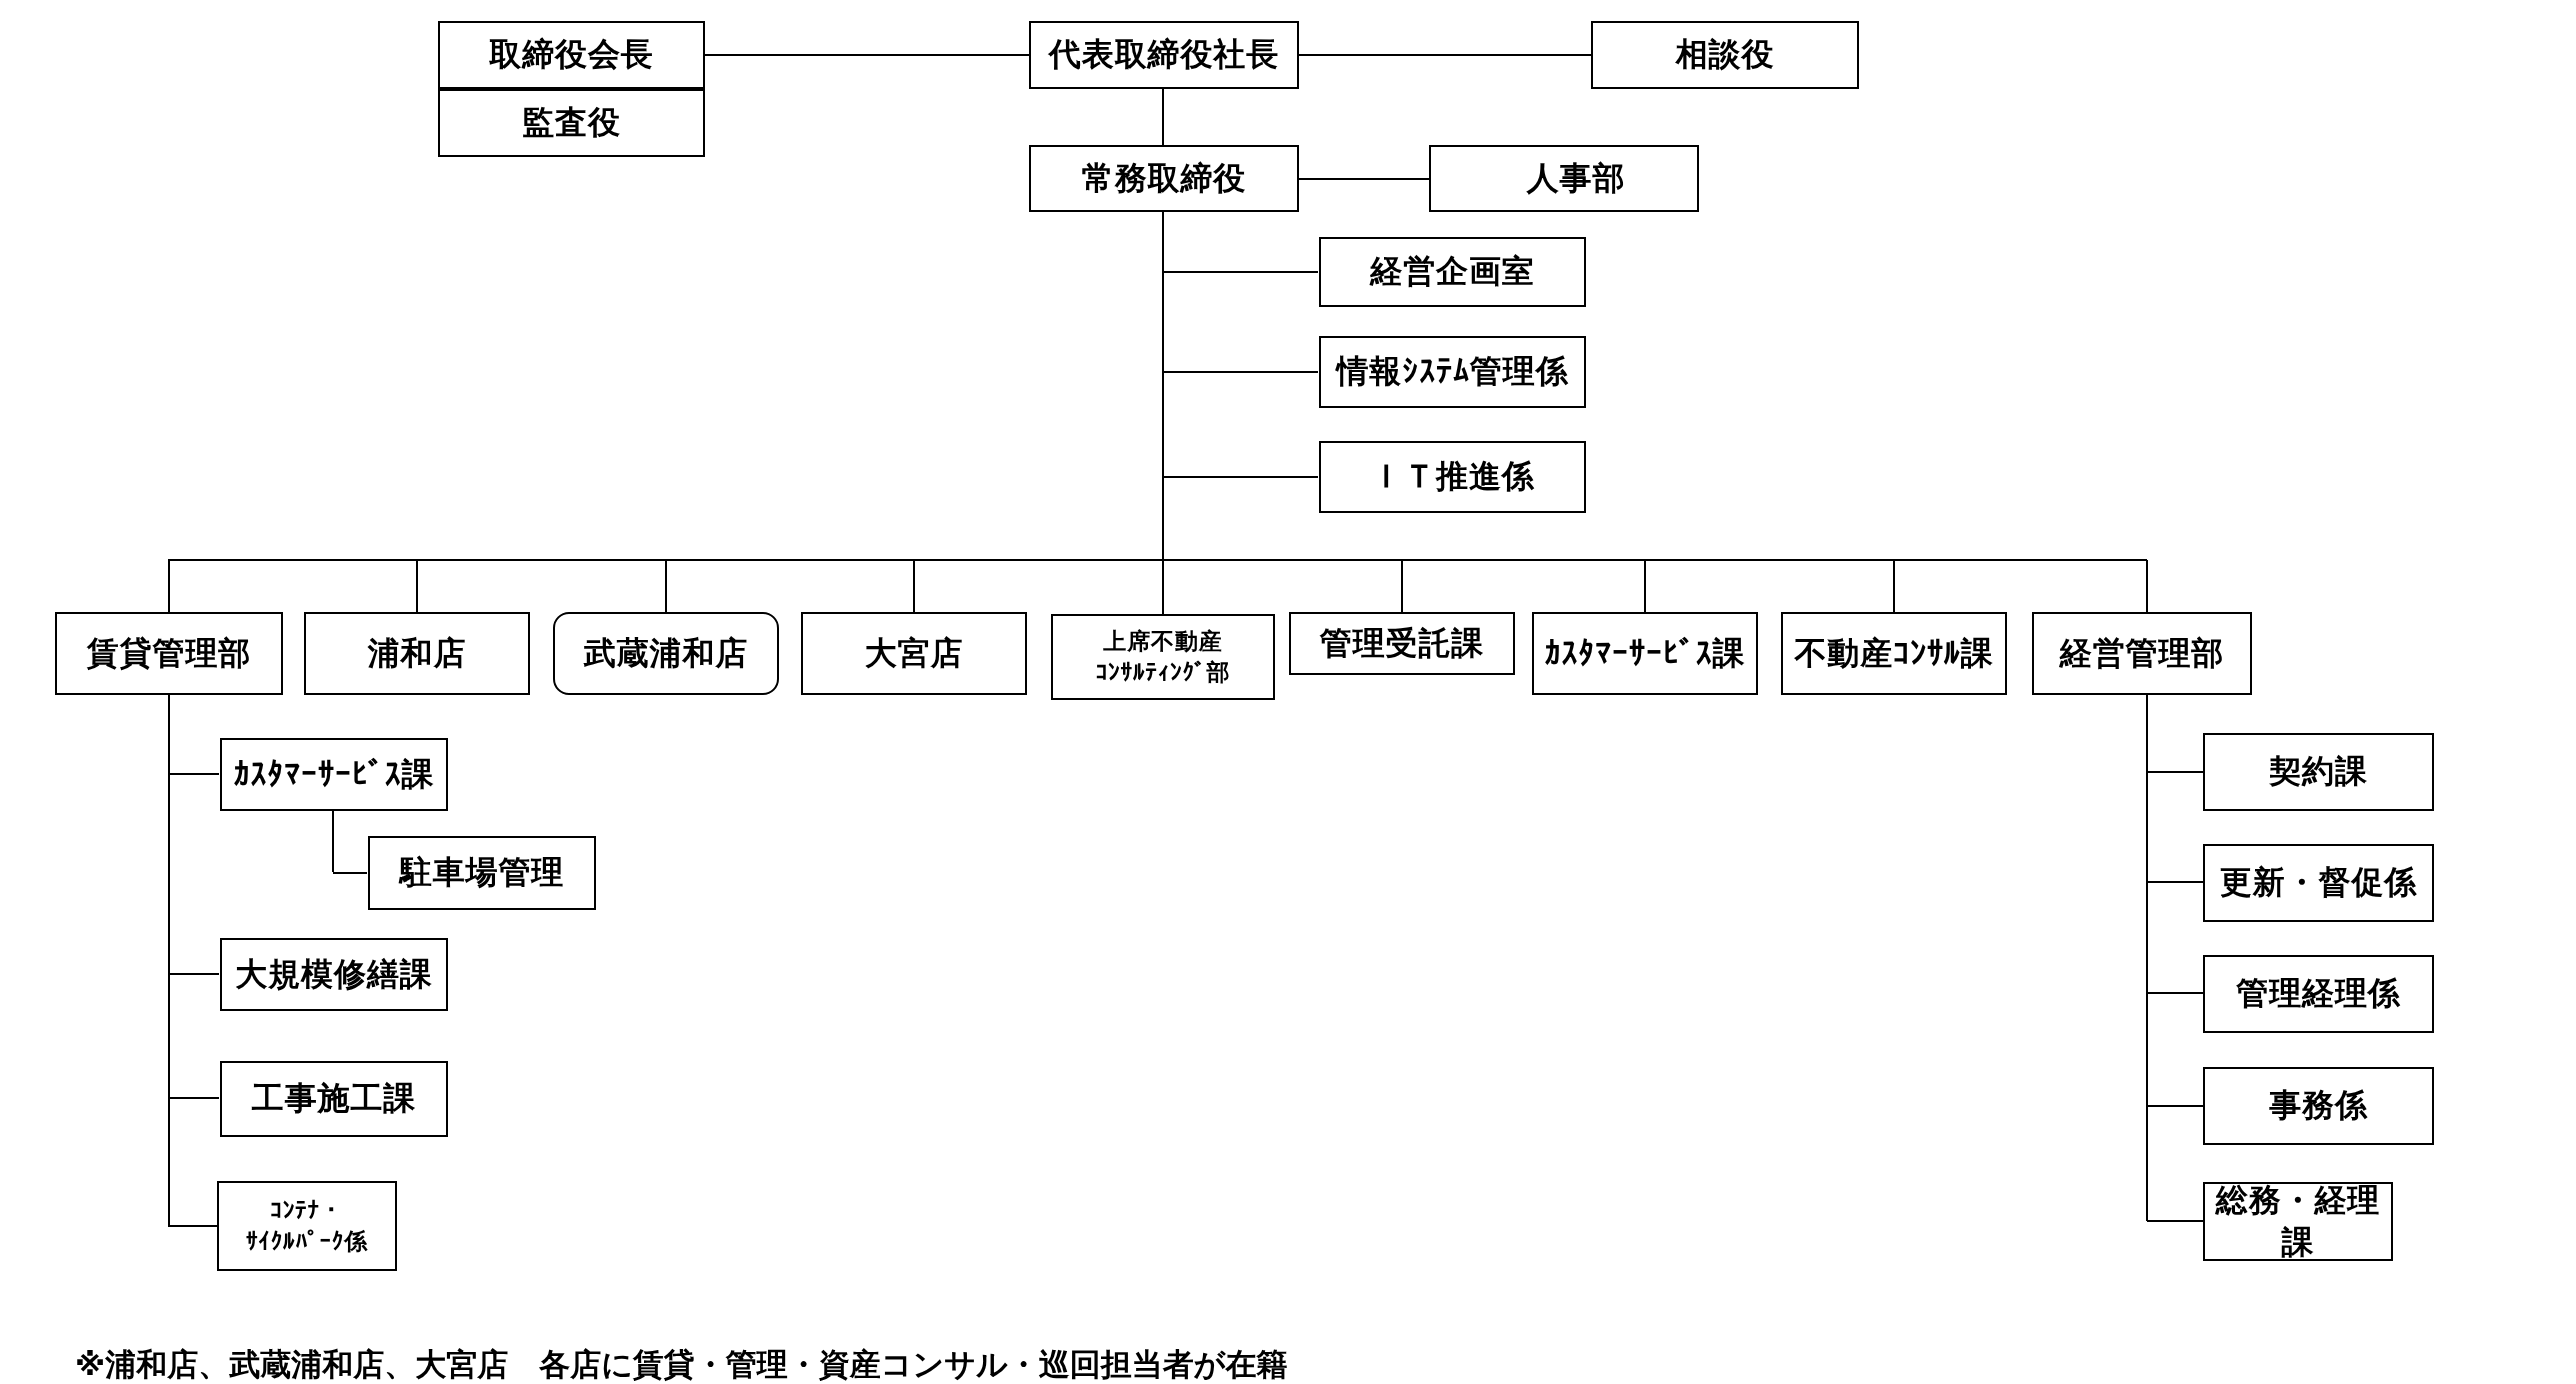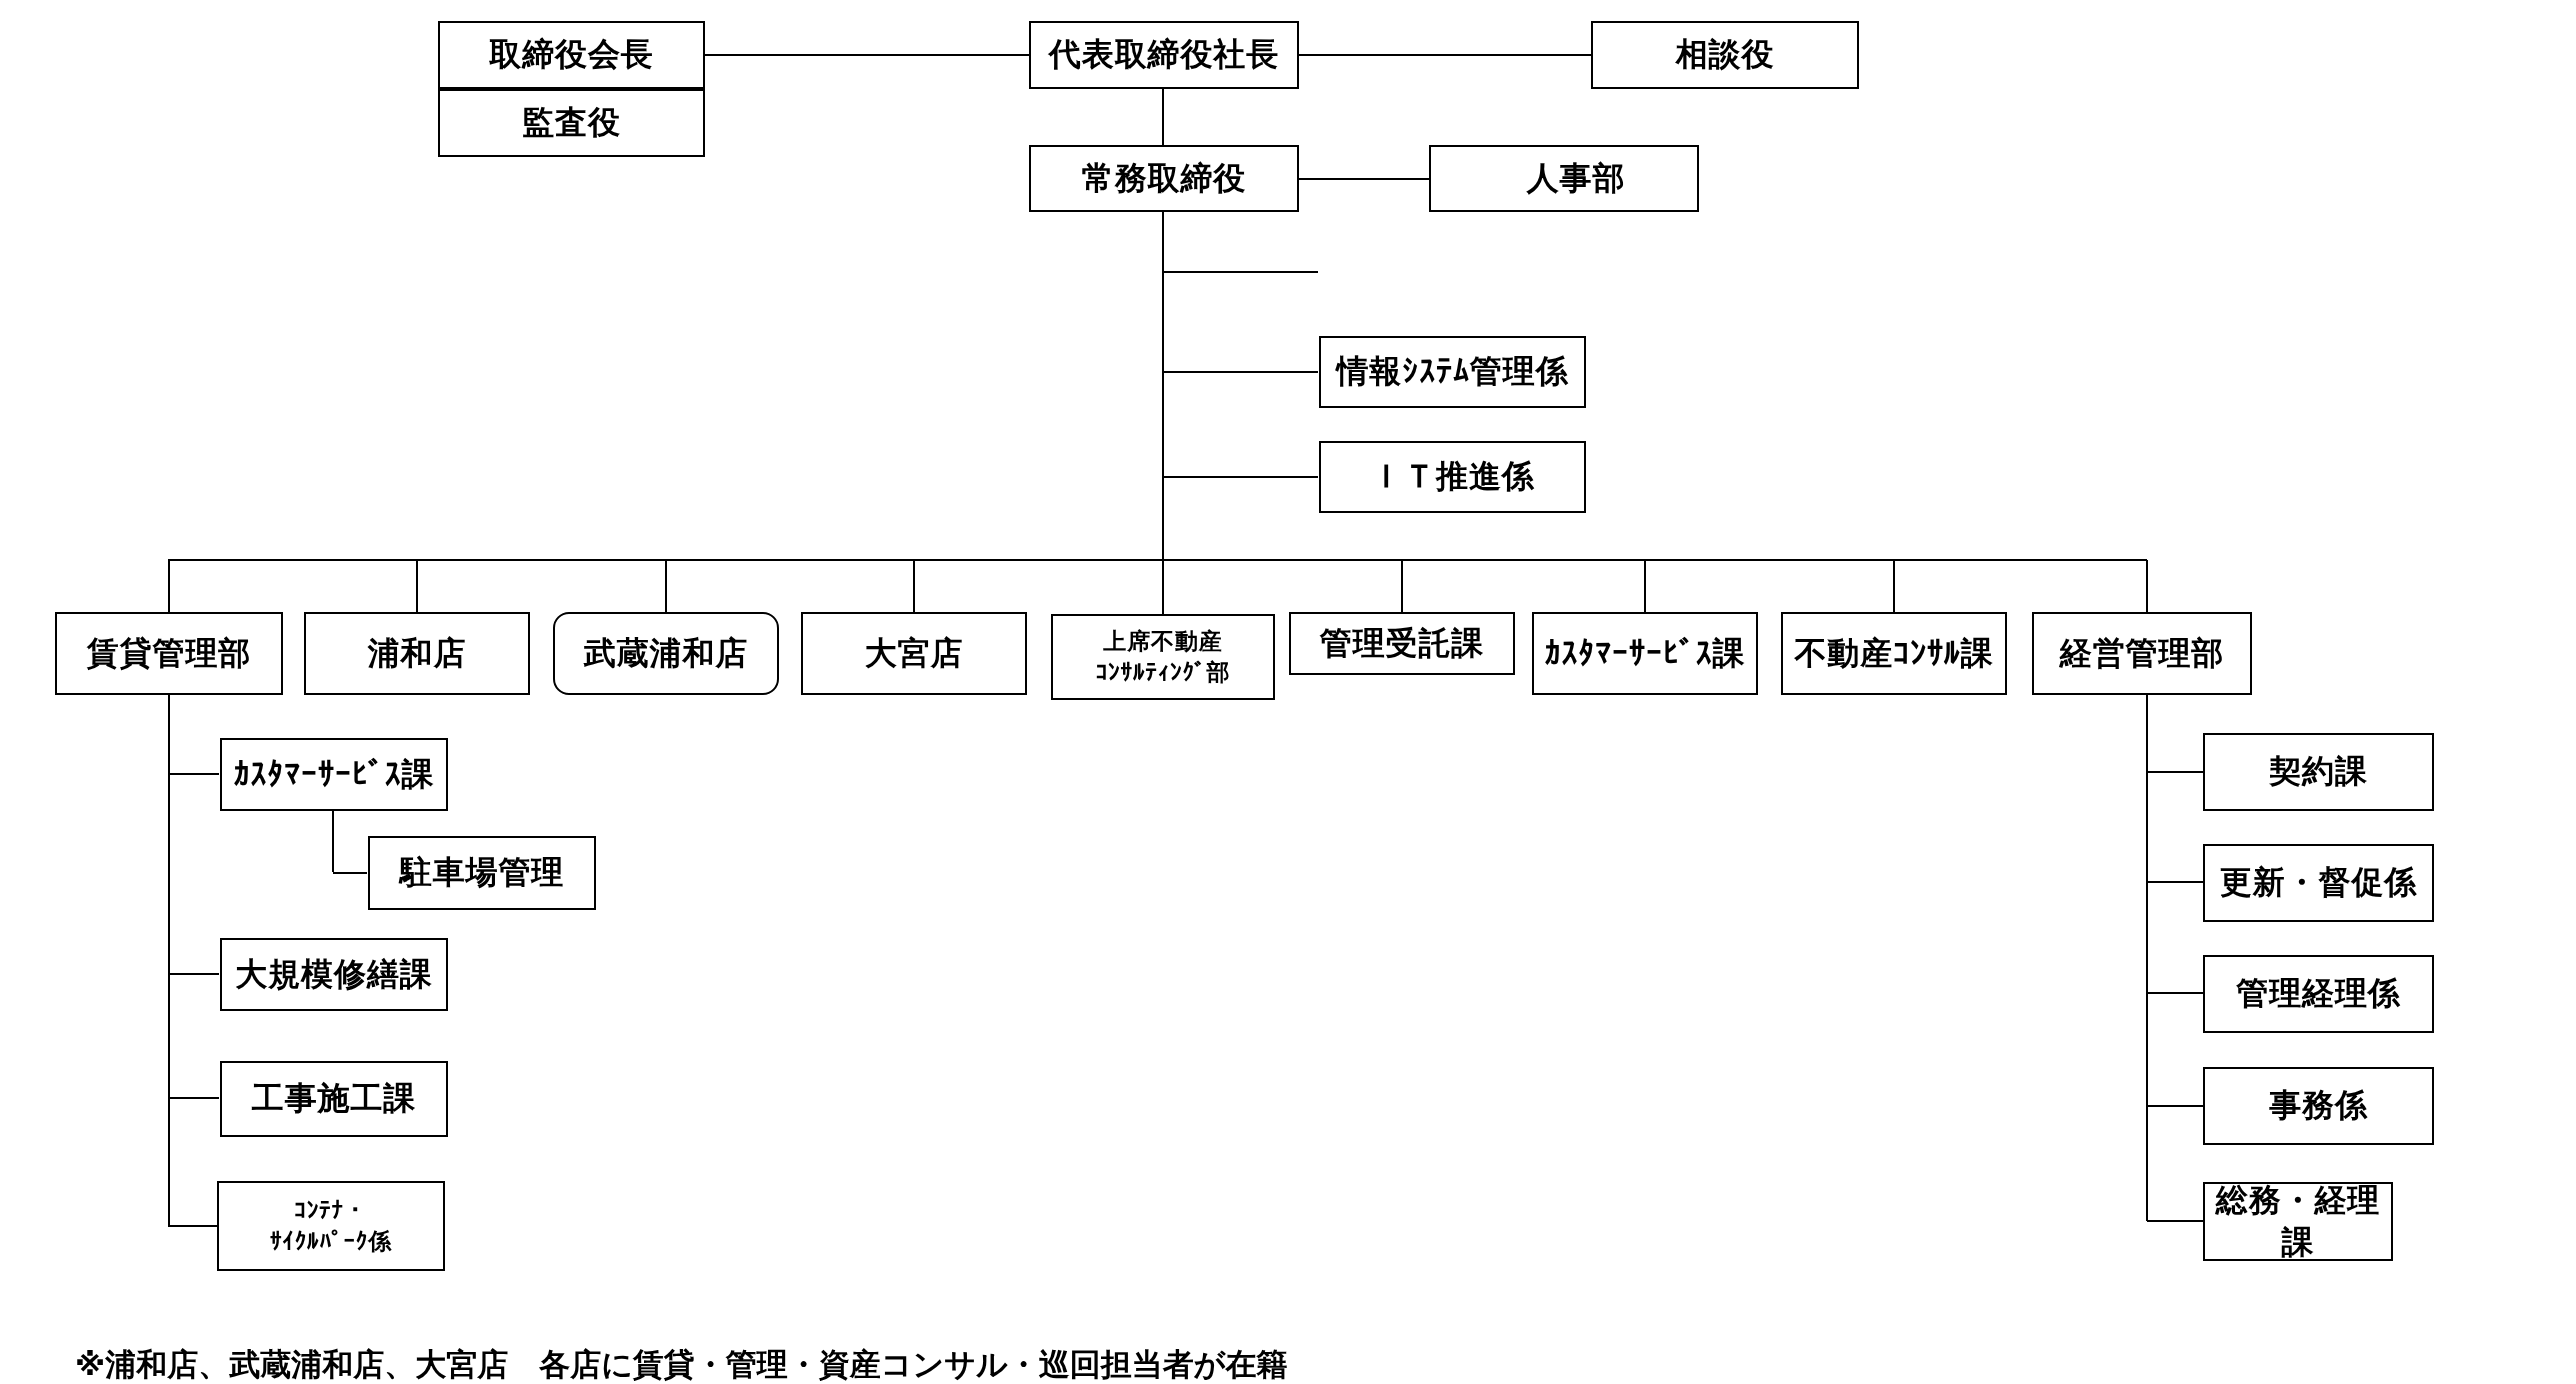--- a/index.html
+++ b/index.html
@@ -76,37 +76,38 @@
     <div class="vline" style="left: 2146px; top: 560px; height: 52px; background: rgb(0, 0, 0);"></div>
     <div class="vline" style="left: 168px; top: 695px; height: 531px; background: rgb(0, 0, 0);"></div>
     <div class="vline" style="left: 332px; top: 810px; height: 62px; background: rgb(0, 0, 0);"></div>
     <div class="vline" style="left: 2146px; top: 695px; height: 526px; background: rgb(0, 0, 0);"></div>
     <div class="box" style="left: 438px; top: 20.5px; width: 267px; height: 68px; border-color: rgb(0, 0, 0);">取締役会長</div>
     <div class="box" style="left: 438px; top: 89px; width: 267px; height: 68px; border-color: rgb(0, 0, 0);">監査役</div>
     <div class="box" style="left: 1029px; top: 20.5px; width: 270px; height: 68px; border-color: rgb(0, 0, 0);">代表取締役社長</div>
     <div class="box" style="left: 1591px; top: 20.5px; width: 268px; height: 68px; border-color: rgb(0, 0, 0);">相談役</div>
     <div class="box" style="left: 1029px; top: 145px; width: 270px; height: 67px; border-color: rgb(0, 0, 0);">常務取締役</div>
     <div class="box" style="left: 1429px; top: 145px; width: 270px; height: 67px; border-color: rgb(0, 0, 0); padding-left: 24px;">人事部</div>
+    <div class="box" style="left: 1319px; top: 237px; width: 267px; height: 70px; border-color: rgb(0, 0, 0);">経営企画室</div>
     <div class="box" style="left: 1319px; top: 336px; width: 267px; height: 72px; border-color: rgb(0, 0, 0);">情報ｼｽﾃﾑ管理係</div>
     <div class="box" style="left: 1319px; top: 441px; width: 267px; height: 72px; border-color: rgb(0, 0, 0);">ＩＴ推進係</div>
     <div class="box" style="left: 55px; top: 612px; width: 228px; height: 83px; border-color: rgb(0, 0, 0);">賃貸管理部</div>
     <div class="box" style="left: 304px; top: 612px; width: 226px; height: 83px; border-color: rgb(0, 0, 0);">浦和店</div>
     <div class="box" style="left: 553px; top: 612px; width: 226px; height: 83px; border-color: rgb(0, 0, 0); border-radius: 16px;">武蔵浦和店</div>
     <div class="box" style="left: 801px; top: 612px; width: 226px; height: 83px; border-color: rgb(0, 0, 0);">大宮店</div>
     <div class="box small" style="left: 1051px; top: 614px; width: 224px; height: 86px; border-color: rgb(0, 0, 0);">上席不動産
 ｺﾝｻﾙﾃｨﾝｸﾞ部</div>
     <div class="box" style="left: 1289px; top: 612px; width: 226px; height: 63px; border-color: rgb(0, 0, 0);">管理受託課</div>
     <div class="box" style="left: 1532px; top: 612px; width: 226px; height: 83px; border-color: rgb(0, 0, 0);">ｶｽﾀﾏｰｻｰﾋﾞｽ課</div>
     <div class="box" style="left: 1781px; top: 612px; width: 226px; height: 83px; border-color: rgb(0, 0, 0);">不動産ｺﾝｻﾙ課</div>
     <div class="box" style="left: 2032px; top: 612px; width: 220px; height: 83px; border-color: rgb(0, 0, 0);">経営管理部</div>
     <div class="box" style="left: 220px; top: 738px; width: 228px; height: 73px; border-color: rgb(0, 0, 0);">ｶｽﾀﾏｰｻｰﾋﾞｽ課</div>
     <div class="box" style="left: 368px; top: 836px; width: 228px; height: 74px; border-color: rgb(0, 0, 0);">駐車場管理</div>
     <div class="box" style="left: 220px; top: 938px; width: 228px; height: 73px; border-color: rgb(0, 0, 0);">大規模修繕課</div>
     <div class="box" style="left: 220px; top: 1061px; width: 228px; height: 76px; border-color: rgb(0, 0, 0);">工事施工課</div>
-    <div class="box small" style="left: 217px; top: 1181px; width: 228px; height: 90px; border-color: rgb(0, 0, 0);">ｺﾝﾃﾅ・
+    <div class="box small" style="left: 217px; top: 1181px; width: 180px; height: 90px; border-color: rgb(0, 0, 0);">ｺﾝﾃﾅ・
 ｻｲｸﾙﾊﾟｰｸ係</div>
     <div class="box" style="left: 2203px; top: 733px; width: 231px; height: 78px; border-color: rgb(0, 0, 0);">契約課</div>
     <div class="box" style="left: 2203px; top: 844px; width: 231px; height: 78px; border-color: rgb(0, 0, 0);">更新・督促係</div>
     <div class="box" style="left: 2203px; top: 955px; width: 231px; height: 78px; border-color: rgb(0, 0, 0);">管理経理係</div>
     <div class="box" style="left: 2203px; top: 1067px; width: 231px; height: 78px; border-color: rgb(0, 0, 0);">事務係</div>
     <div class="box" style="left: 2203px; top: 1182px; width: 190px; height: 79px; border-color: rgb(0, 0, 0);">総務・経理課</div>
   </div>
 
 
 </body></html>

